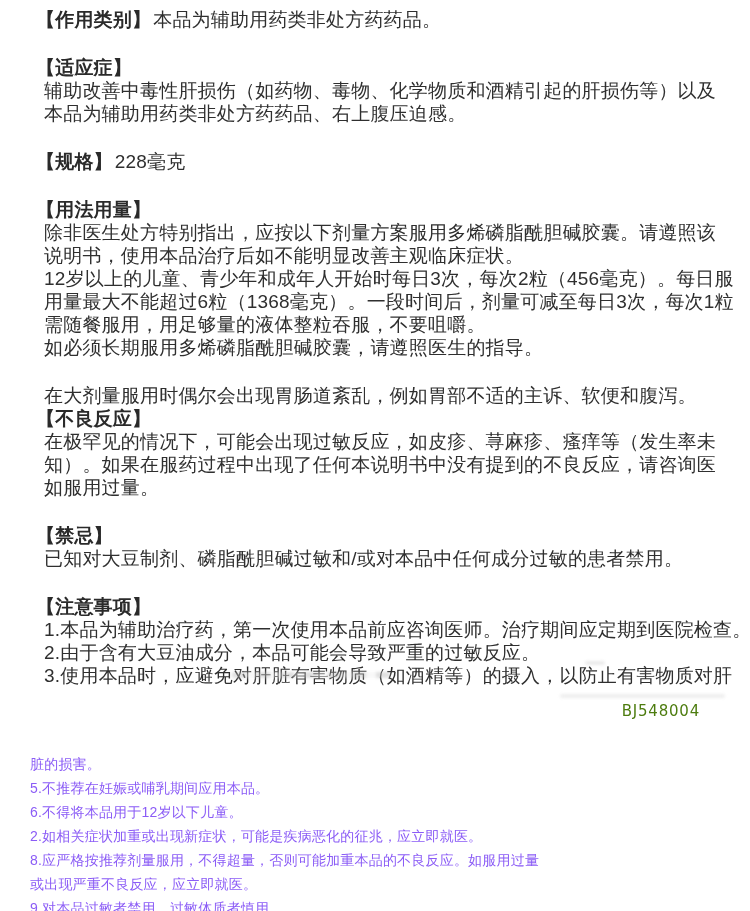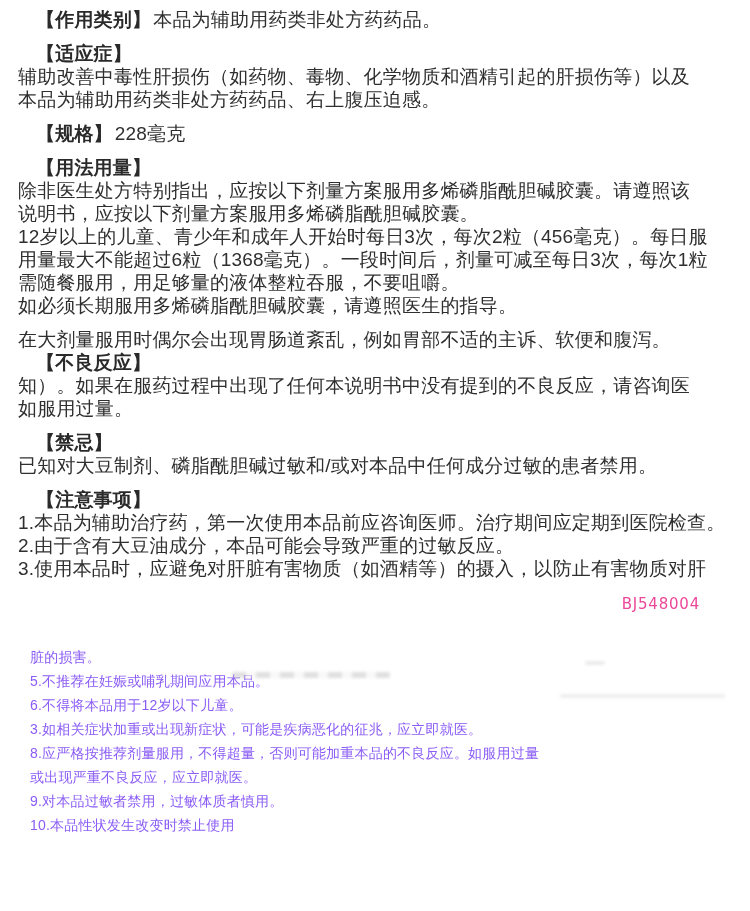--- a/index.html
+++ b/index.html
@@ -8,39 +8,39 @@
     background:#ffffff;
     overflow:hidden;
     font-family:"Liberation Sans","DejaVu Sans",sans-serif;
     position:relative;
   }
   .page{
     position:absolute;left:0;top:0;width:750px;height:911px;
     padding-top:8px;box-sizing:border-box;
     color:#2e2e2e;
   }
-  .sec{margin-top:11px;}
+  .sec{margin-top:25px;}
   .sec:first-child{margin-top:0;}
   .line{
     font-size:19px;line-height:23px;
     white-space:nowrap;
-    padding-left:18px;
+    padding-left:44px;
     color:#2f2f2f;
     letter-spacing:0.2px;
   }
   .hline{padding-left:36px;}
   .hd{font-weight:bold;color:#2a2a2a;}
   .inl{margin-left:2px;}
   .code-line{
     margin-top:14px;
     text-align:right;
     padding-right:50px;
     font-size:15px;
     line-height:20px;
-    color:#ec4899;
+    color:#4d7c0f;
     letter-spacing:0.8px;
     font-family:"DejaVu Sans","Liberation Sans",sans-serif;
   }
   .page2{margin-top:31px;}
   .p2line{
     font-size:14px;line-height:24px;
     white-space:nowrap;
     padding-left:30px;
     color:#8b5cf6;
     letter-spacing:0.2px;
@@ -81,32 +81,33 @@
     <div class="line hline">
       <span class="hd">【规格】</span><span class="inl">228毫克</span>
     </div>
   </div>
 
   <div class="sec">
     <div class="line hline">
       <span class="hd">【用法用量】</span>
     </div>
     <div class="line">除非医生处方特别指出，应按以下剂量方案服用多烯磷脂酰胆碱胶囊。请遵照该</div>
-    <div class="line">说明书，应按以下剂量方案服用多烯磷脂酰胆碱胶囊。</div>
+    <div class="line">说明书，使用本品治疗后如不能明显改善主观临床症状。</div>
     <div class="line">12岁以上的儿童、青少年和成年人开始时每日3次，每次2粒（456毫克）。每日服</div>
     <div class="line">用量最大不能超过6粒（1368毫克）。一段时间后，剂量可减至每日3次，每次1粒</div>
     <div class="line">需随餐服用，用足够量的液体整粒吞服，不要咀嚼。</div>
     <div class="line">如必须长期服用多烯磷脂酰胆碱胶囊，请遵照医生的指导。</div>
   </div>
 
   <div class="sec">
     <div class="line">在大剂量服用时偶尔会出现胃肠道紊乱，例如胃部不适的主诉、软便和腹泻。</div>
     <div class="line hline">
       <span class="hd">【不良反应】</span>
     </div>
+    <div class="line">在极罕见的情况下，可能会出现过敏反应，如皮疹、荨麻疹、瘙痒等（发生率未</div>
     <div class="line">知）。如果在服药过程中出现了任何本说明书中没有提到的不良反应，请咨询医</div>
     <div class="line">如服用过量。</div>
   </div>
 
   <div class="sec">
     <div class="line hline">
       <span class="hd">【禁忌】</span>
     </div>
     <div class="line">已知对大豆制剂、磷脂酰胆碱过敏和/或对本品中任何成分过敏的患者禁用。</div>
   </div>
@@ -119,21 +120,21 @@
     <div class="line">2.由于含有大豆油成分，本品可能会导致严重的过敏反应。</div>
     <div class="line">3.使用本品时，应避免对肝脏有害物质（如酒精等）的摄入，以防止有害物质对肝</div>
   </div>
 
   <div class="code-line">BJ548004</div>
 
   <div class="page2">
     <div class="p2line">脏的损害。</div>
     <div class="p2line">5.不推荐在妊娠或哺乳期间应用本品。</div>
     <div class="p2line">6.不得将本品用于12岁以下儿童。</div>
-    <div class="p2line">3.如相关症状加重或出现新症状，可能是疾病恶化的征兆，应立即就医。</div>
+    <div class="p2line">2.如相关症状加重或出现新症状，可能是疾病恶化的征兆，应立即就医。</div>
     <div class="p2line">8.应严格按推荐剂量服用，不得超量，否则可能加重本品的不良反应。如服用过量</div>
     <div class="p2line">或出现严重不良反应，应立即就医。</div>
     <div class="p2line">9.对本品过敏者禁用，过敏体质者慎用。</div>
     <div class="p2line">10.本品性状发生改变时禁止使用</div>
   </div>
 
 </div>
 
 <div class="artifact a1"></div>
 <div class="artifact a2"></div>

